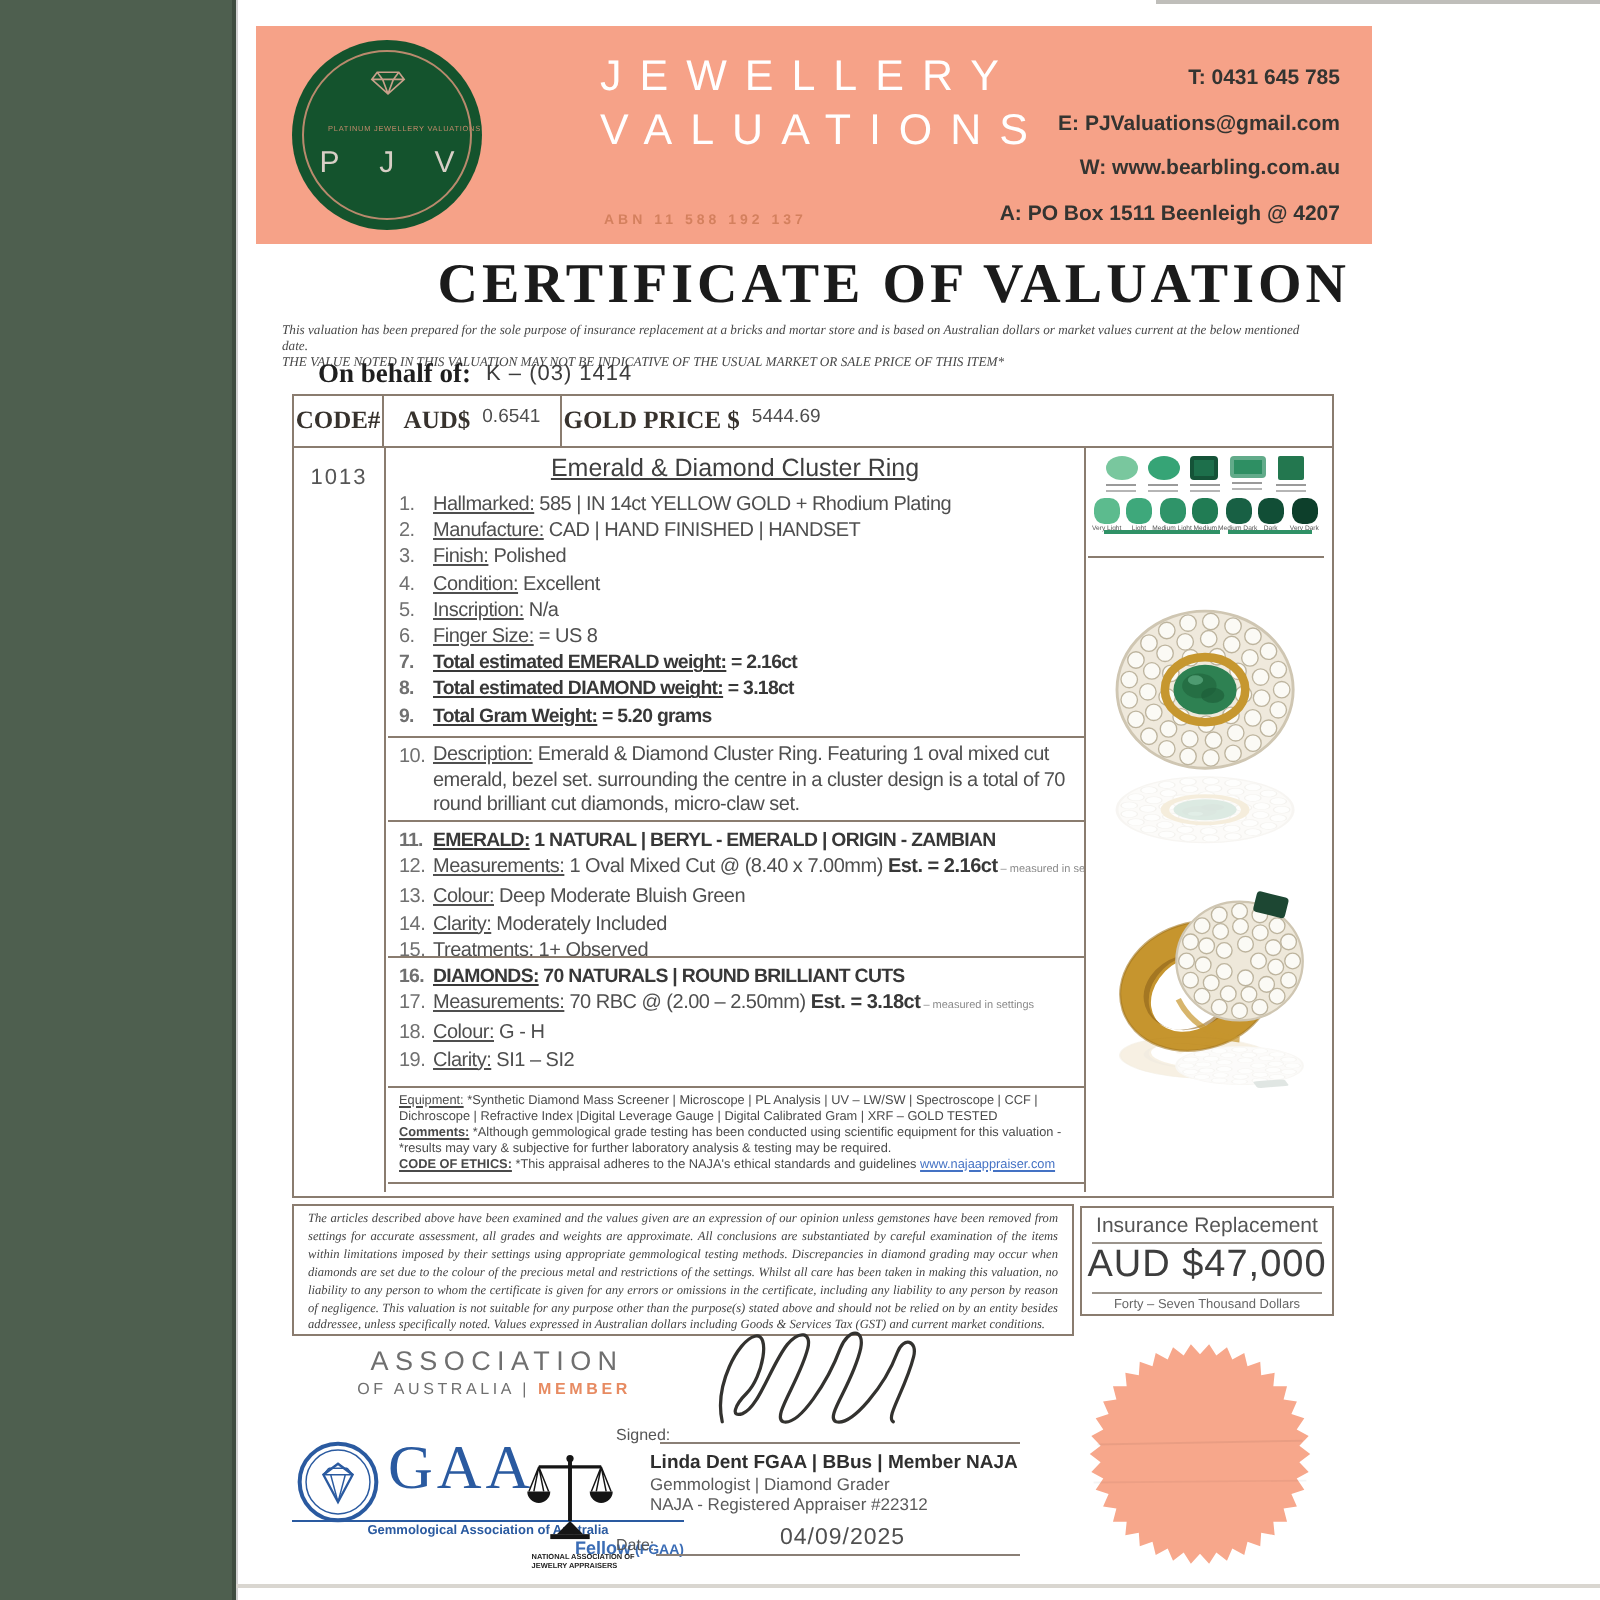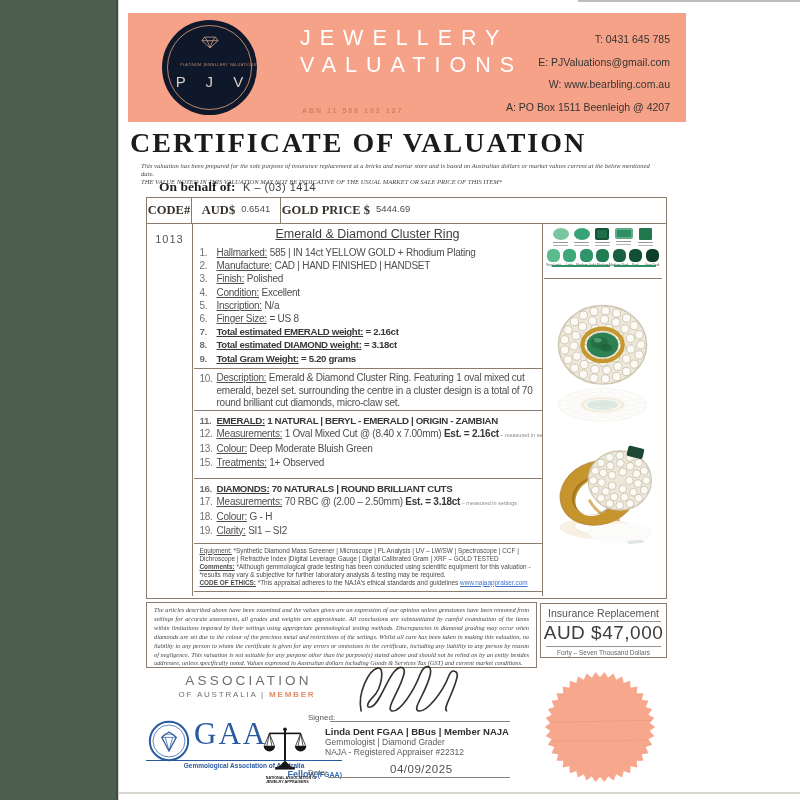--- a/index.html
+++ b/index.html
@@ -12,31 +12,31 @@
   .abs{position:absolute}
 
   
   .side-band{left:0;top:0;width:118px;height:800px;background:var(--band)}
   .side-band-edge{left:116px;top:0;width:3px;height:800px;background:rgba(0,0,0,.18)}
   .photo-edge-top{top:0;left:578px;width:222px;height:2px;background:#94928c;opacity:.6}
   .photo-edge-bottom{top:792px;left:118px;width:682px;height:1.5px;background:#d9d6d0}
 
   
   .header{left:128px;top:13px;width:558px;height:109px;background:var(--salmon)}
-  .logo{left:34px;top:7px;width:95px;height:95px;border-radius:50%;background:#0f172a;position:absolute}
+  .logo{left:18px;top:7px;width:95px;height:95px;border-radius:50%;background:#14532d;position:absolute}
   .logo-ring{position:absolute;inset:5px;border:1px solid #b98a6d;border-radius:50%}
   .logo-dia{position:absolute;top:15px;left:50%;transform:translateX(-50%)}
   .logo-ringtext{position:absolute;top:42px;left:0;width:100%;text-align:center;color:#c08a6b;font-size:6px;transform:scale(.62);letter-spacing:.6px;white-space:nowrap}
   .logo-pjv{position:absolute;top:53px;left:0;width:100%;text-align:center;font-size:15px;letter-spacing:8px;text-indent:8px;color:#d8cfc6}
   .h-title{left:172px;top:12px;color:#fff;font-size:21.5px;letter-spacing:9px;line-height:27px;font-weight:400;white-space:nowrap}
   .h-abn{left:174px;top:94px;font-size:7px;letter-spacing:2px;color:var(--rose);font-weight:700}
-  .h-contact{right:16px;top:20px;text-align:right;display:flex;flex-direction:column;gap:10.5px;font-size:10.5px;font-weight:400;color:#343431}
-
-  
-  .cert-title{left:130px;top:127px;width:545px;text-align:left;font-family:"Liberation Serif",serif;font-weight:700;font-size:28px;letter-spacing:2px;color:var(--ink)}
+  .h-contact{right:16px;top:20px;text-align:right;display:flex;flex-direction:column;gap:10.5px;font-size:10.5px;font-weight:700;color:#343431}
+
+  
+  .cert-title{left:130px;top:127px;width:545px;text-align:right;font-family:"Liberation Serif",serif;font-weight:700;font-size:28px;letter-spacing:2px;color:var(--ink)}
   .cert-disc{left:141px;top:162px;width:522px;font-family:"Liberation Serif",serif;font-style:italic;font-size:6.6px;line-height:7.9px;color:#474747}
   .behalf-lab{left:159px;top:179px;font-family:"Liberation Serif",serif;font-weight:700;font-size:13.5px;color:#1f1f1f}
   .behalf-val{left:243px;top:181px;font-size:11px;color:#3c3c3c;letter-spacing:.5px}
 
   
   .vt{left:146px;top:197px;width:521px;height:402px;border:1.5px solid var(--brd)}
   .vt-head{display:flex;height:26px;border-bottom:1.5px solid var(--brd);font-family:"Liberation Serif",serif;color:#37322d}
   .hc{display:flex;align-items:center;justify-content:center;border-right:1.5px solid var(--brd);font-size:12.5px;font-weight:700}
   .hc:last-child{border-right:none}
   .hc-code{flex:0 0 45px}.hc-desc{flex:0 0 131px;letter-spacing:1.5px}.hc-aud{flex:0 0 89px}.hc-gold{flex:0 0 130px}.hc-val{flex:1;letter-spacing:1px}
@@ -226,20 +226,24 @@
             <span class="inum">11.</span>
             <span class="ic"><span class="ilab">EMERALD:</span><span> 1 NATURAL | BERYL - EMERALD | ORIGIN - ZAMBIAN</span></span>
           </div>
           <div class="item">
             <span class="inum">12.</span>
             <span class="ic"><span class="ilab">Measurements:</span><span> 1 Oval Mixed Cut @ (8.40 x 7.00mm) </span><span class="ist">Est. = 2.16ct</span><span class="inote"> – measured in settings</span></span>
           </div>
           <div class="item">
             <span class="inum">13.</span>
             <span class="ic"><span class="ilab">Colour:</span><span> Deep Moderate Bluish Green</span></span>
+          </div>
+          <div class="item">
+            <span class="inum">14.</span>
+            <span class="ic"><span class="ilab">Clarity:</span><span> Moderately Included</span></span>
           </div>
           <div class="item">
             <span class="inum">15.</span>
             <span class="ic"><span class="ilab">Treatments:</span><span> 1+ Observed</span></span>
           </div>
         </div>
       <div class="grp g3">
           <div class="item bd">
             <span class="inum">16.</span>
             <span class="ic"><span class="ilab">DIAMONDS:</span><span> 70 NATURALS | ROUND BRILLIANT CUTS</span></span>

